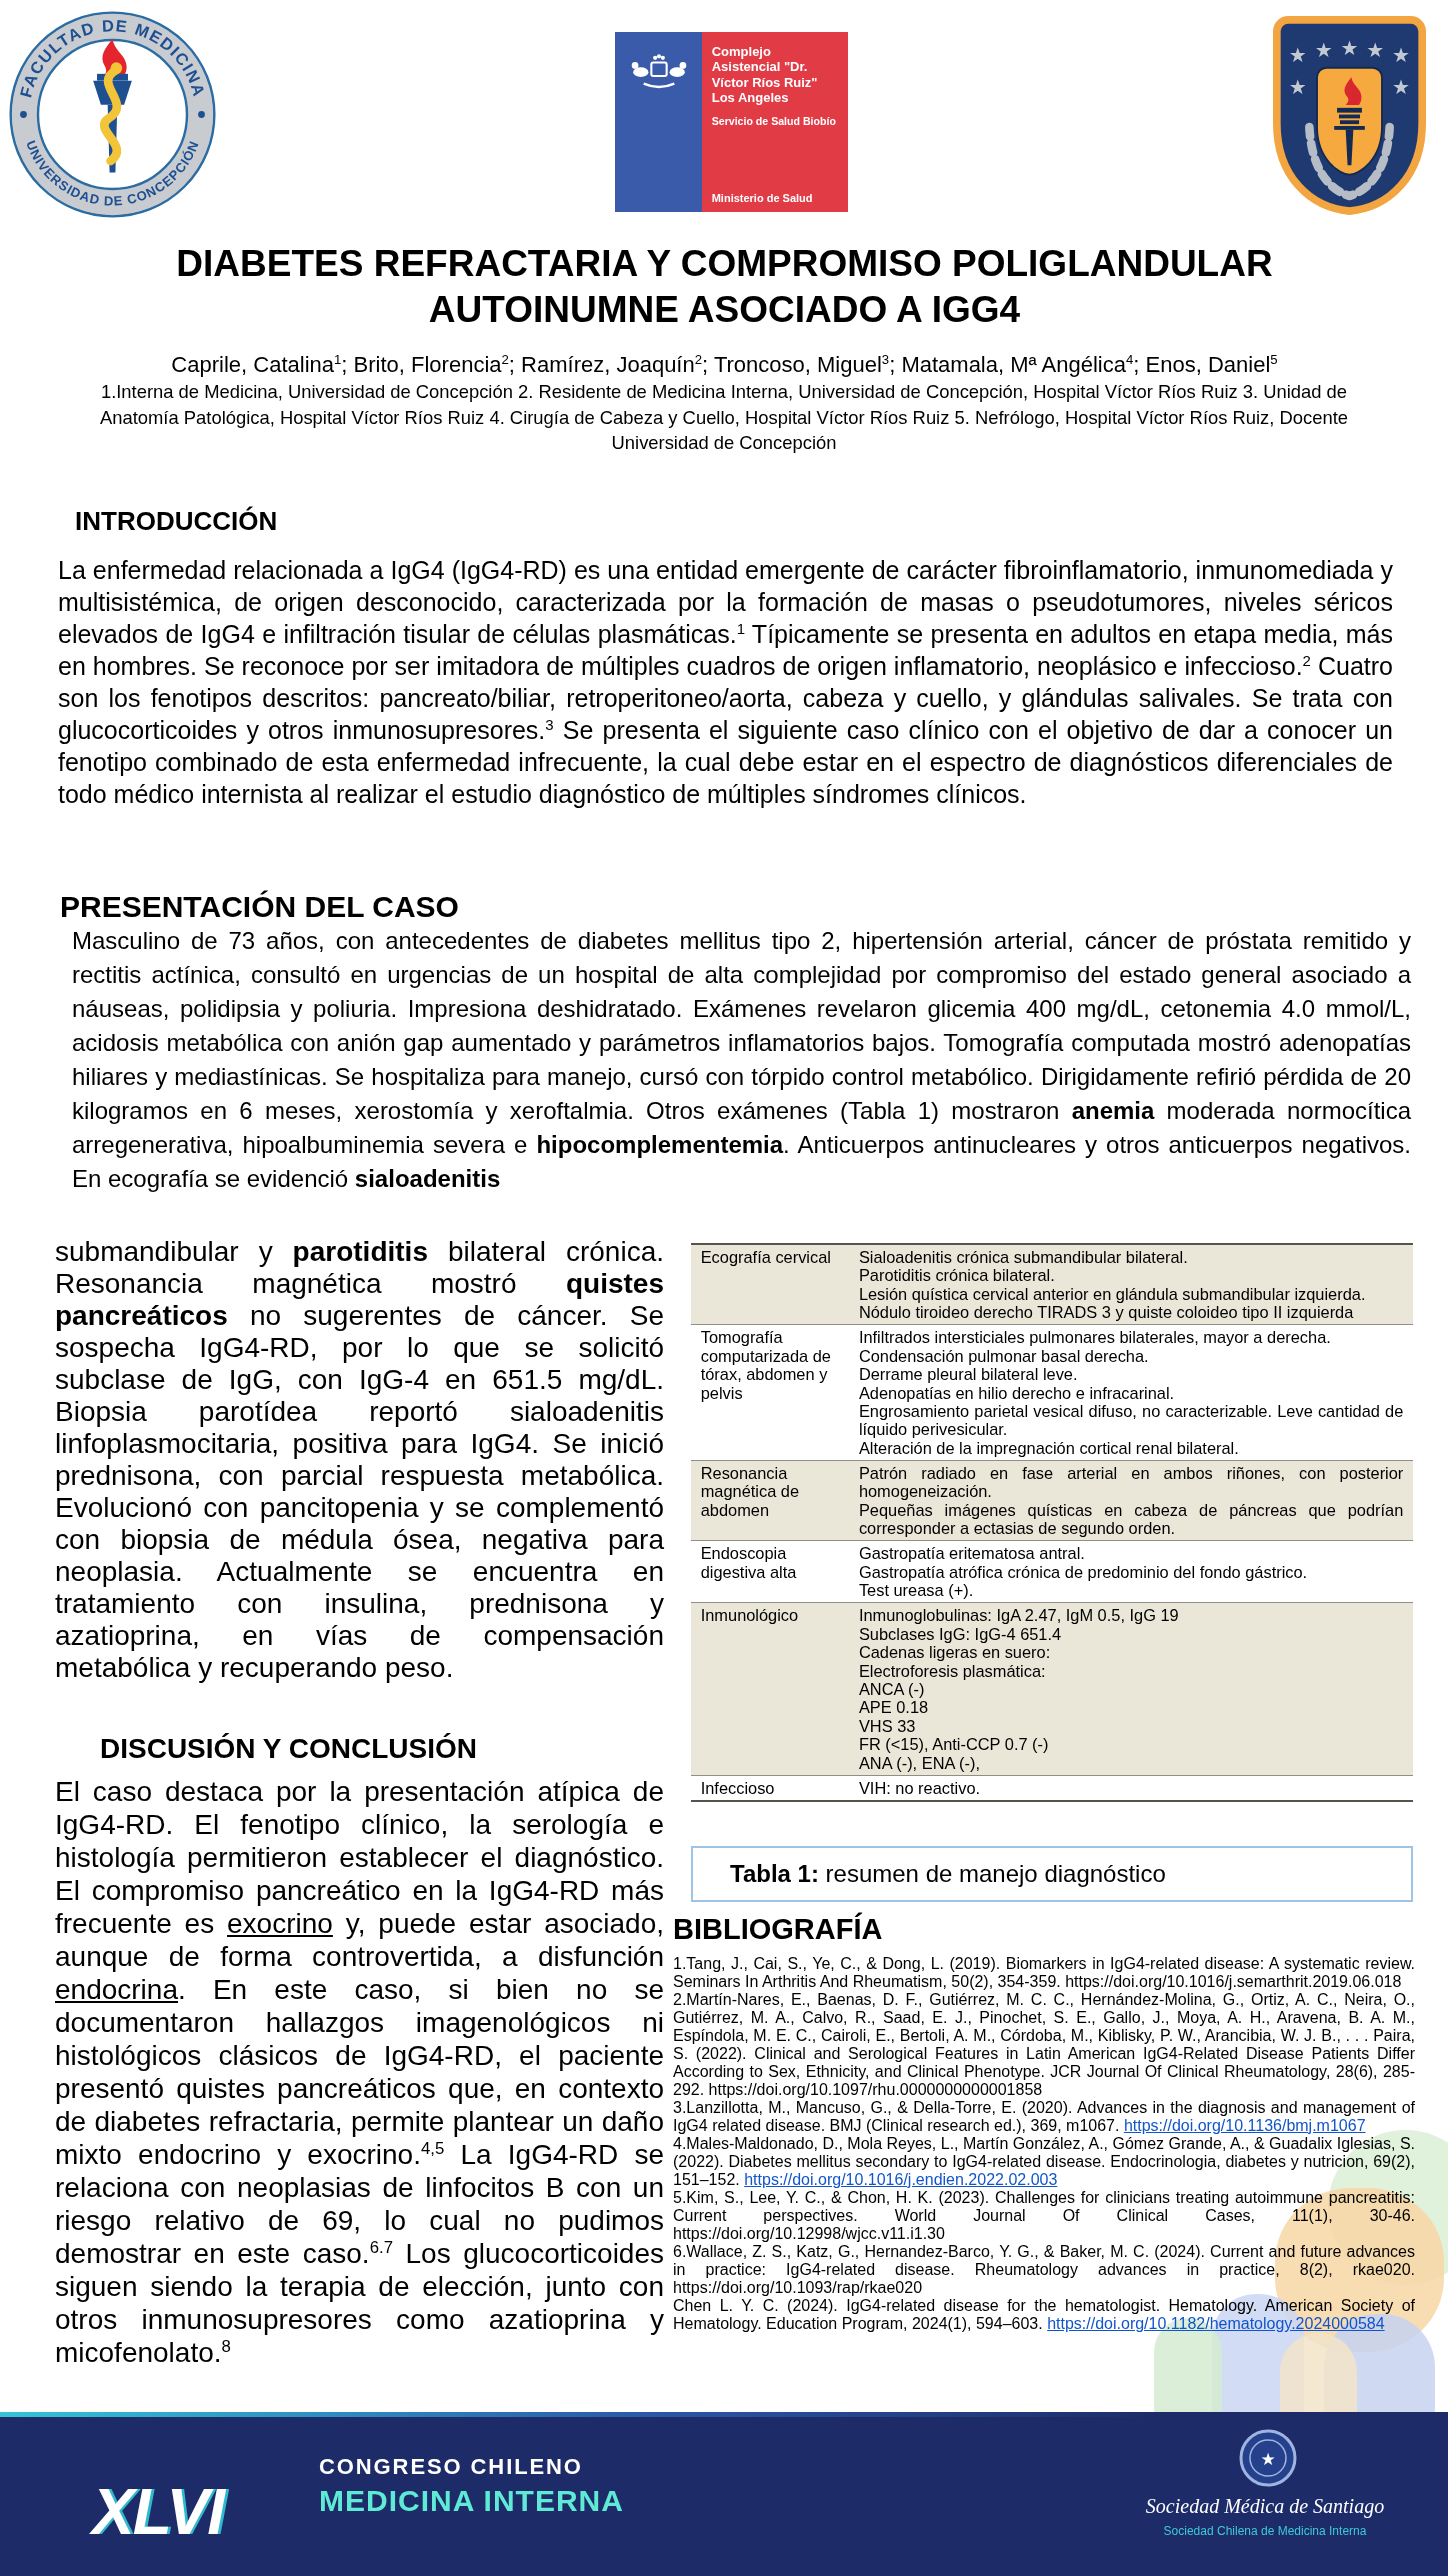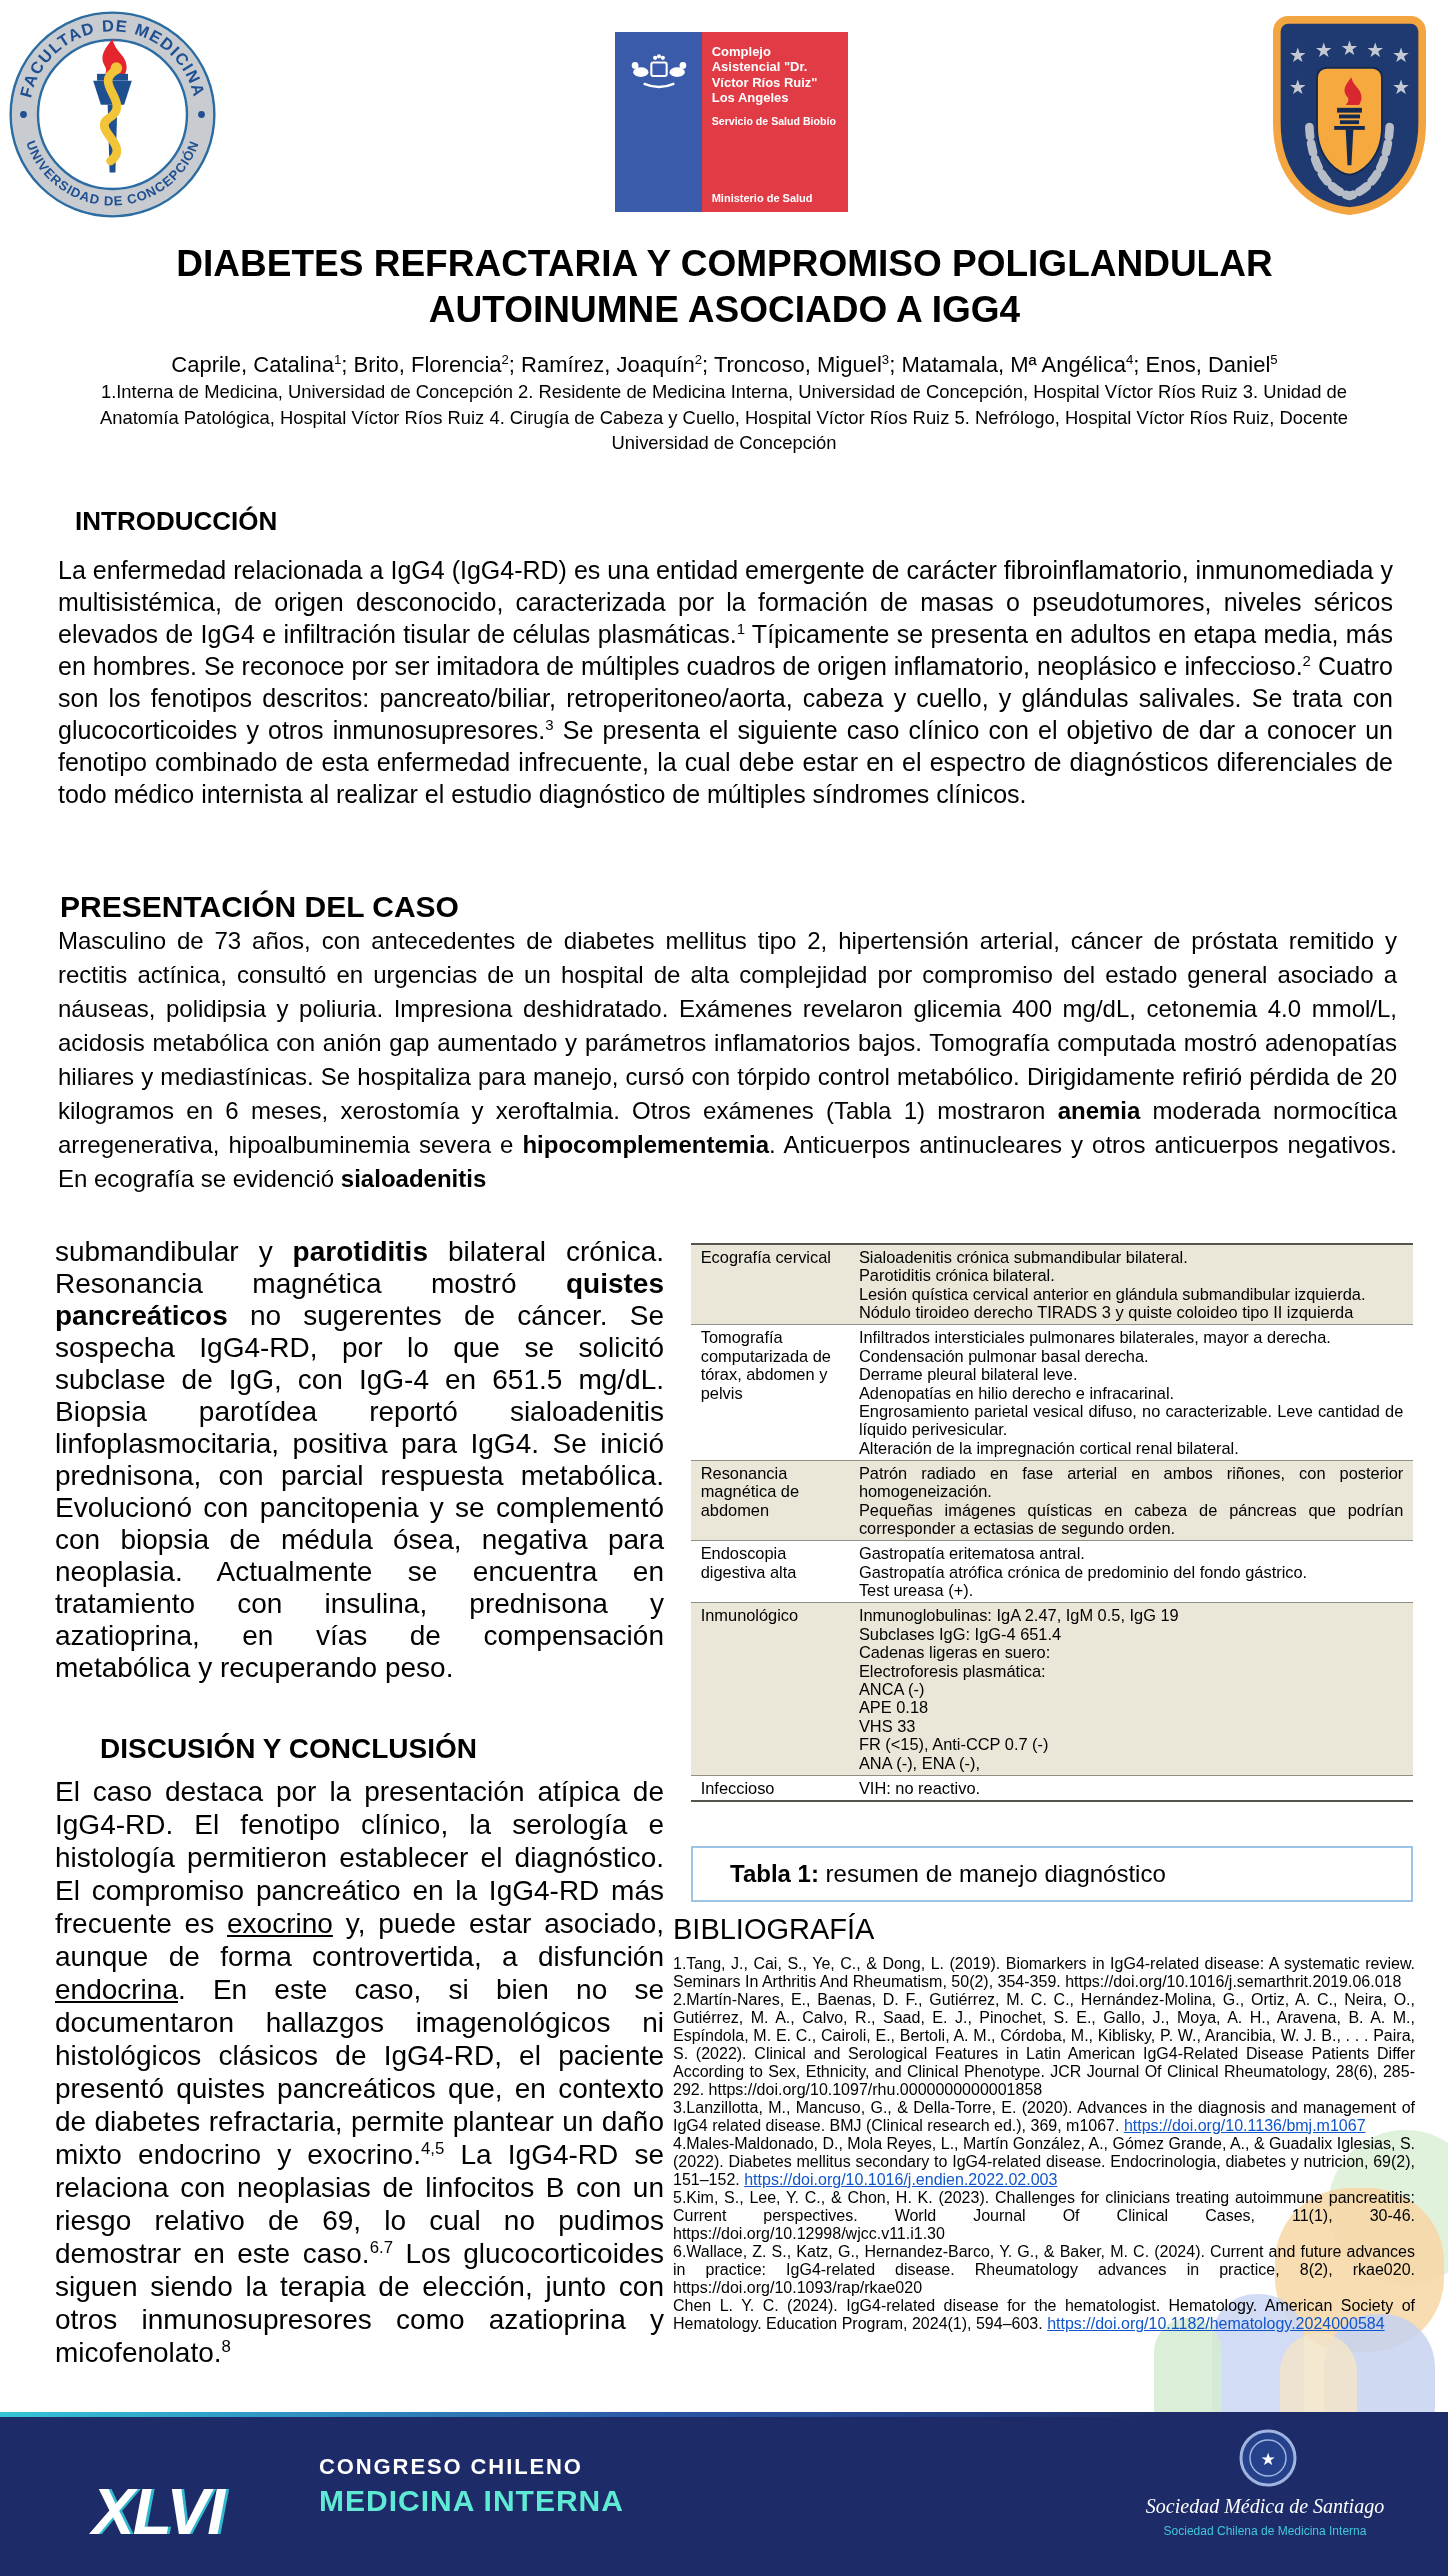--- a/index.html
+++ b/index.html
@@ -23,37 +23,37 @@
   .udec{left:1273px;top:13.5px;width:153px;height:203px;}
 
   .title{left:0;right:0;top:241px;text-align:center;font-weight:bold;font-size:37px;line-height:46px;}
   .authors{left:0;right:0;top:352px;text-align:center;font-size:22px;}
   .affil{left:77px;width:1294px;top:379px;text-align:center;font-size:18.4px;line-height:25.6px;}
 
   
   .h-intro{left:75px;top:506px;font-size:26px;font-weight:bold;}
   .p-intro{left:58px;top:554px;width:1335px;font-size:25px;line-height:32px;text-align:justify;}
   .h-caso{left:60px;top:890px;font-size:30px;font-weight:bold;}
-  .p-caso{left:58px;top:924px;width:1339px;font-size:24px;line-height:34px;text-align:justify;}
+  .p-caso{left:72px;top:924px;width:1339px;font-size:24px;line-height:34px;text-align:justify;}
   .p-leftcol{left:55px;top:1236px;width:609px;font-size:28px;line-height:32px;text-align:justify;}
   .h-disc{left:100px;top:1733px;font-size:28px;font-weight:bold;}
   .p-disc{left:55px;top:1775px;width:609px;font-size:28px;line-height:33px;text-align:justify;}
 
   
   .diag-table{left:691px;top:1243px;width:722px;border-top:2.9px solid #55554d;border-bottom:2.9px solid #55554d;box-sizing:border-box;}
   .t-row{display:flex;}
   .t-row + .t-row{border-top:1.9px solid #8f8f85;}
   .t-row:nth-child(odd){background:#EAE6D8;}
   .t-label{width:166px;padding:2.9px 3.9px 2.9px 9.7px;font-size:16.4px;line-height:18.4px;box-sizing:border-box;}
   .t-value{flex:1;padding:2.9px 9.7px 2.9px 1.9px;font-size:16.4px;line-height:18.4px;text-align:justify;box-sizing:border-box;}
   .caption-box{left:691px;top:1846px;width:722px;height:56px;border:2.4px solid #9DC3E6;background:#fff;
                box-sizing:border-box;display:flex;align-items:center;padding-left:37px;font-size:24px;}
 
   
-  .h-bib{left:673px;top:1913px;font-size:29px;font-weight:normal;}
+  .h-bib{left:673px;top:1913px;font-size:29px;font-weight:bold;}
   .bib-list{left:673px;top:1955px;width:742px;font-size:16px;line-height:18px;text-align:justify;
             word-break:break-word;z-index:2;}
   .bib-item{margin:0;}
 
   
   .decor{right:0;top:2077px;width:299px;height:338px;z-index:1;pointer-events:none;}
   .decor > div{position:absolute;opacity:0.85;}
   .d1{right:-34px;top:53px;width:155px;height:155px;border-radius:50%;background:#daeed6;}
   .d2{right:4.8px;top:111px;width:169px;height:164px;border-radius:45%;background:#f7d6a4;}
   .d3{right:145px;top:217px;width:92px;height:155px;border-radius:44px;background:#cbd6f3;}

